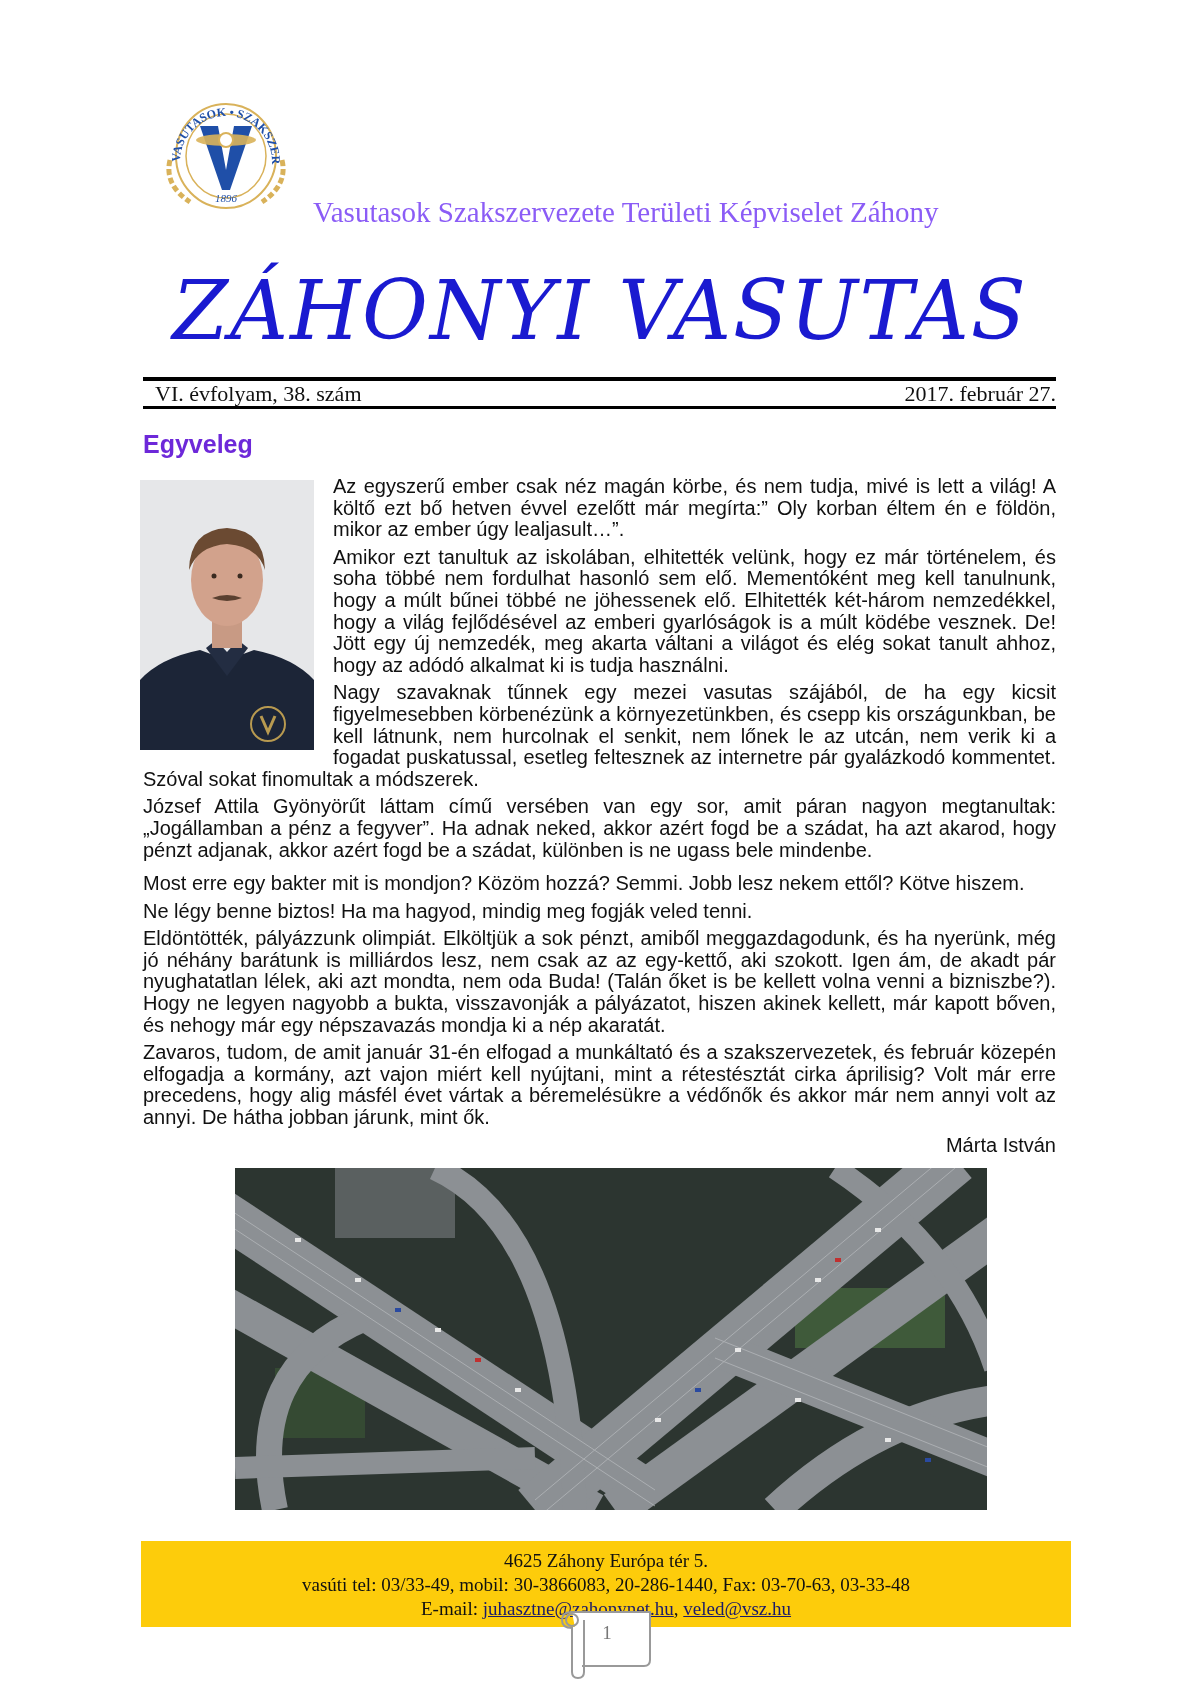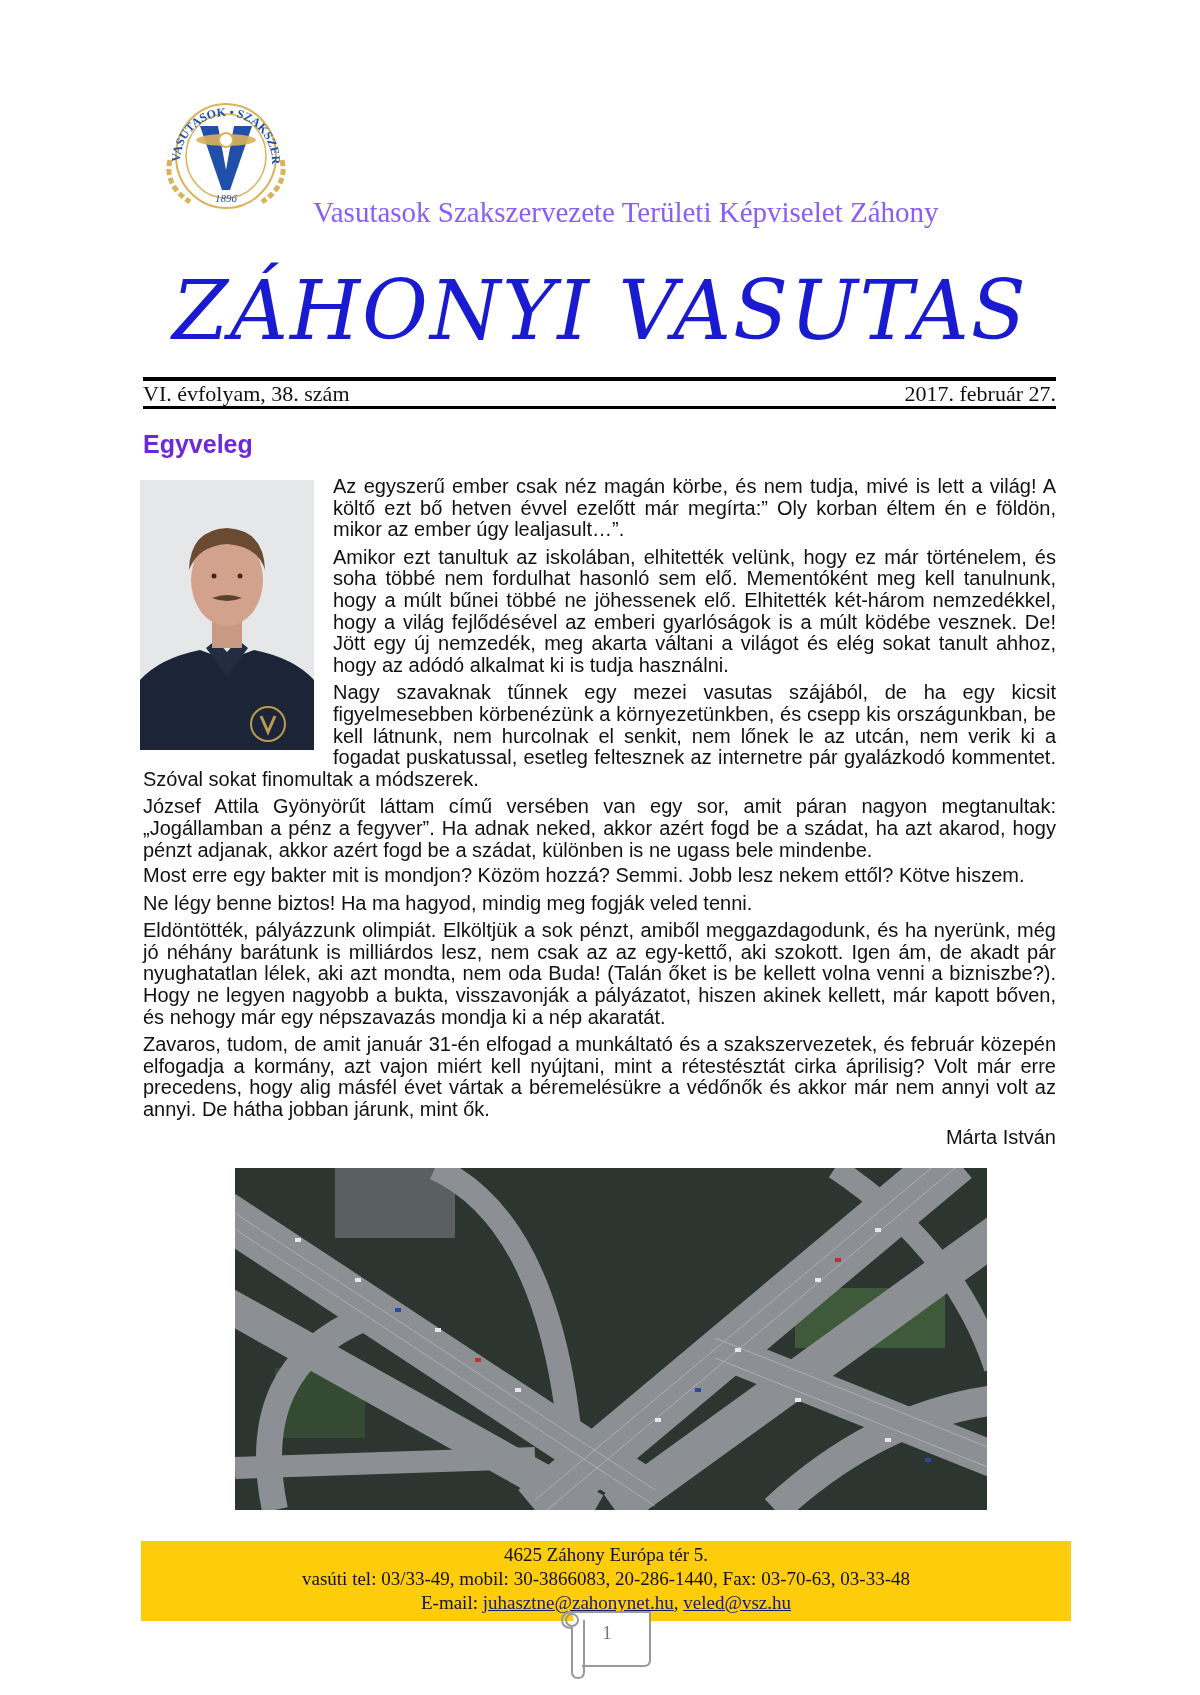--- a/index.html
+++ b/index.html
@@ -19,47 +19,47 @@
     position: absolute; left: 140px; top: 270px; width: 920px; text-align: center;
     font-family: "DejaVu Serif", serif; font-style: italic; font-size: 82px;
     color: #1a1ad0; letter-spacing: 2px; line-height: 1; transform: scaleX(0.98);
   }
 
   .rule-top { position: absolute; left: 143px; top: 377px; width: 913px; height: 4px; background: #000; }
   .issue-line {
     position: absolute; left: 143px; top: 381px; width: 913px; height: 24px;
     font-family: "Liberation Serif", serif; font-size: 22px; color: #111;
   }
-  .issue-line .left { position: absolute; left: 0; top: 0; }
+  .issue-line .left { position: absolute; left: 12px; top: 0; }
   .issue-line .right { position: absolute; right: 0; top: 0; }
   .rule-bottom { position: absolute; left: 143px; top: 406px; width: 913px; height: 3px; background: #000; }
 
   .article-title {
     position: absolute; left: 143px; top: 430px;
     font-family: "Liberation Sans", sans-serif; font-weight: bold; font-size: 25px; color: #6d28d9;
   }
 
   .portrait { position: absolute; left: 140px; top: 480px; width: 174px; height: 270px; }
 
   .article {
     position: absolute; left: 143px; top: 476px; width: 913px;
     font-family: "Liberation Sans", sans-serif; font-size: 20px; line-height: 21.6px; color: #111;
   }
   .article p { margin: 0 0 6px 0; text-align: justify; }
-  .article p.tight { margin-bottom: 4px; }
+  .article p.tight { margin-bottom: 12px; }
   .float-spacer { float: left; width: 190px; height: 272px; }
   .signature { text-align: right; }
 
   .highway { position: absolute; left: 235px; top: 1168px; width: 752px; height: 342px; }
 
   .footer {
     position: absolute; left: 141px; top: 1541px; width: 930px; height: 78px;
     background: #fdcc0b;
     font-family: "Liberation Serif", serif; font-size: 19px; color: #111; text-align: center;
-    line-height: 24px; padding-top: 2px;
+    line-height: 24px; padding-top: 8px;
   }
   .footer a { color: #1a1a6a; text-decoration: underline; }
 
   .page-badge { position: absolute; left: 552px; top: 1600px; width: 110px; height: 80px; }
   .page-number {
     position: absolute; left: 592px; top: 1622px; width: 30px; text-align: center;
     font-family: "Liberation Serif", serif; font-size: 19px; color: #777;
   }
 </style>
 </head>

